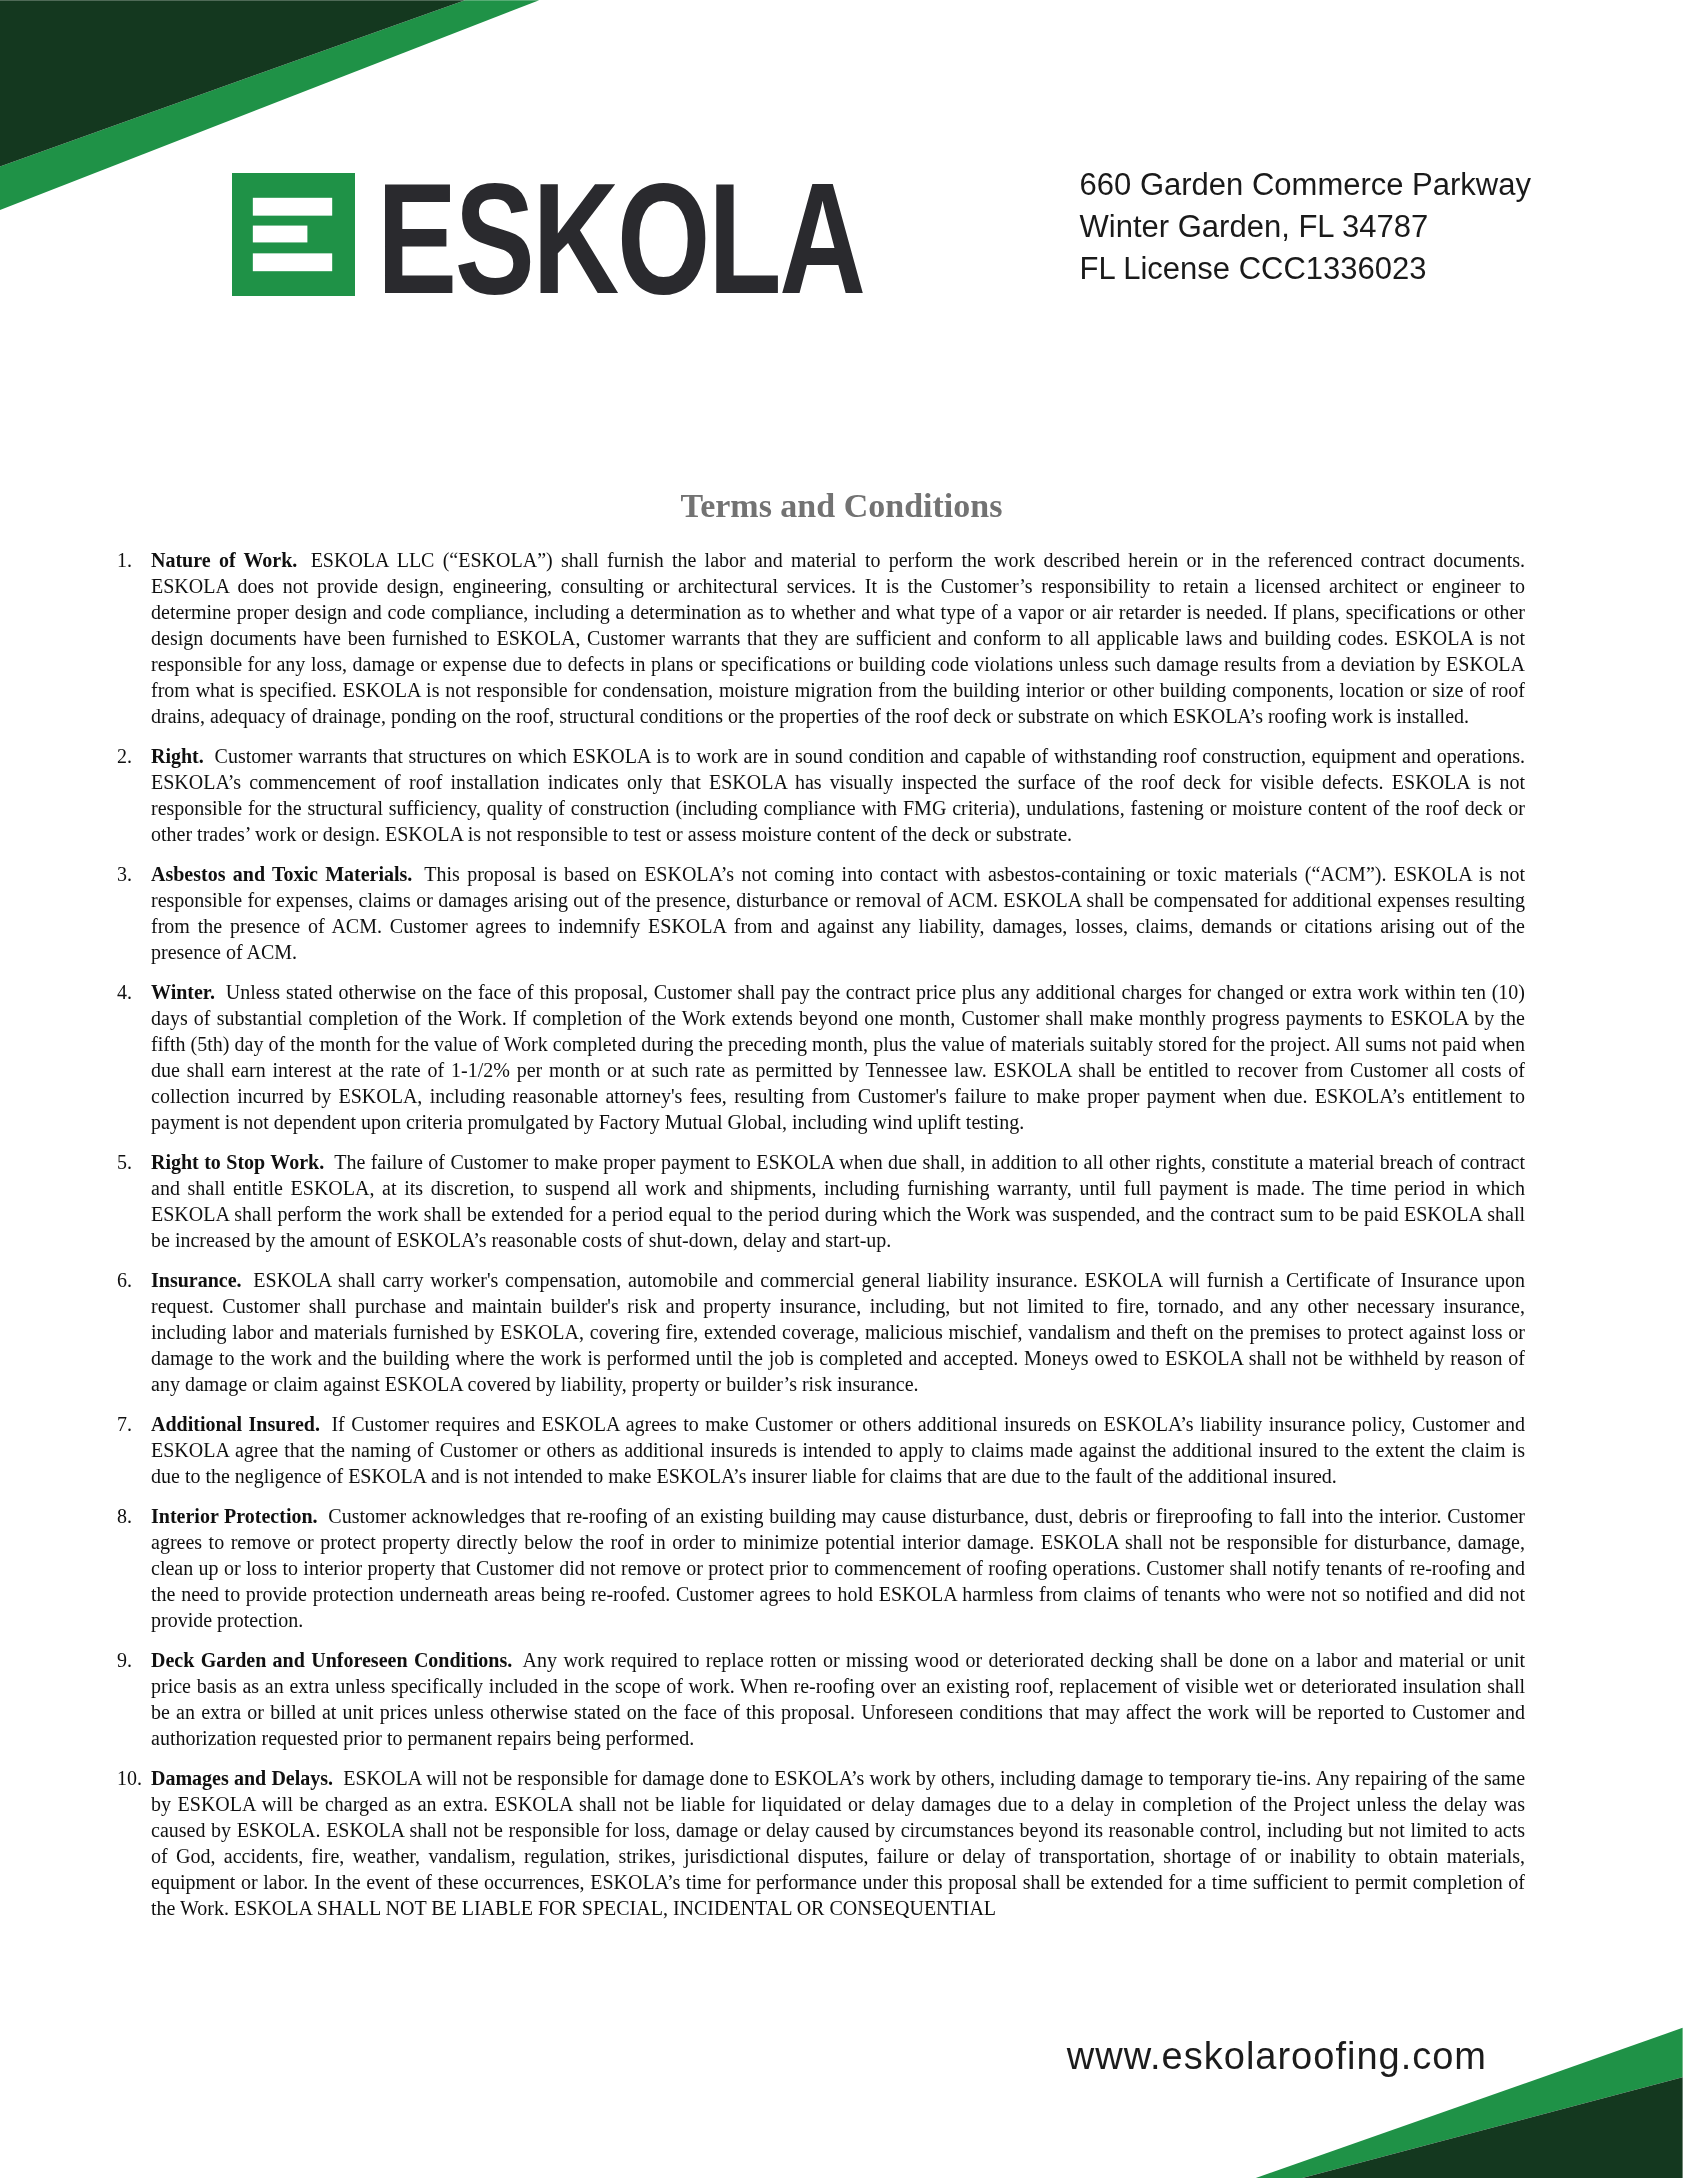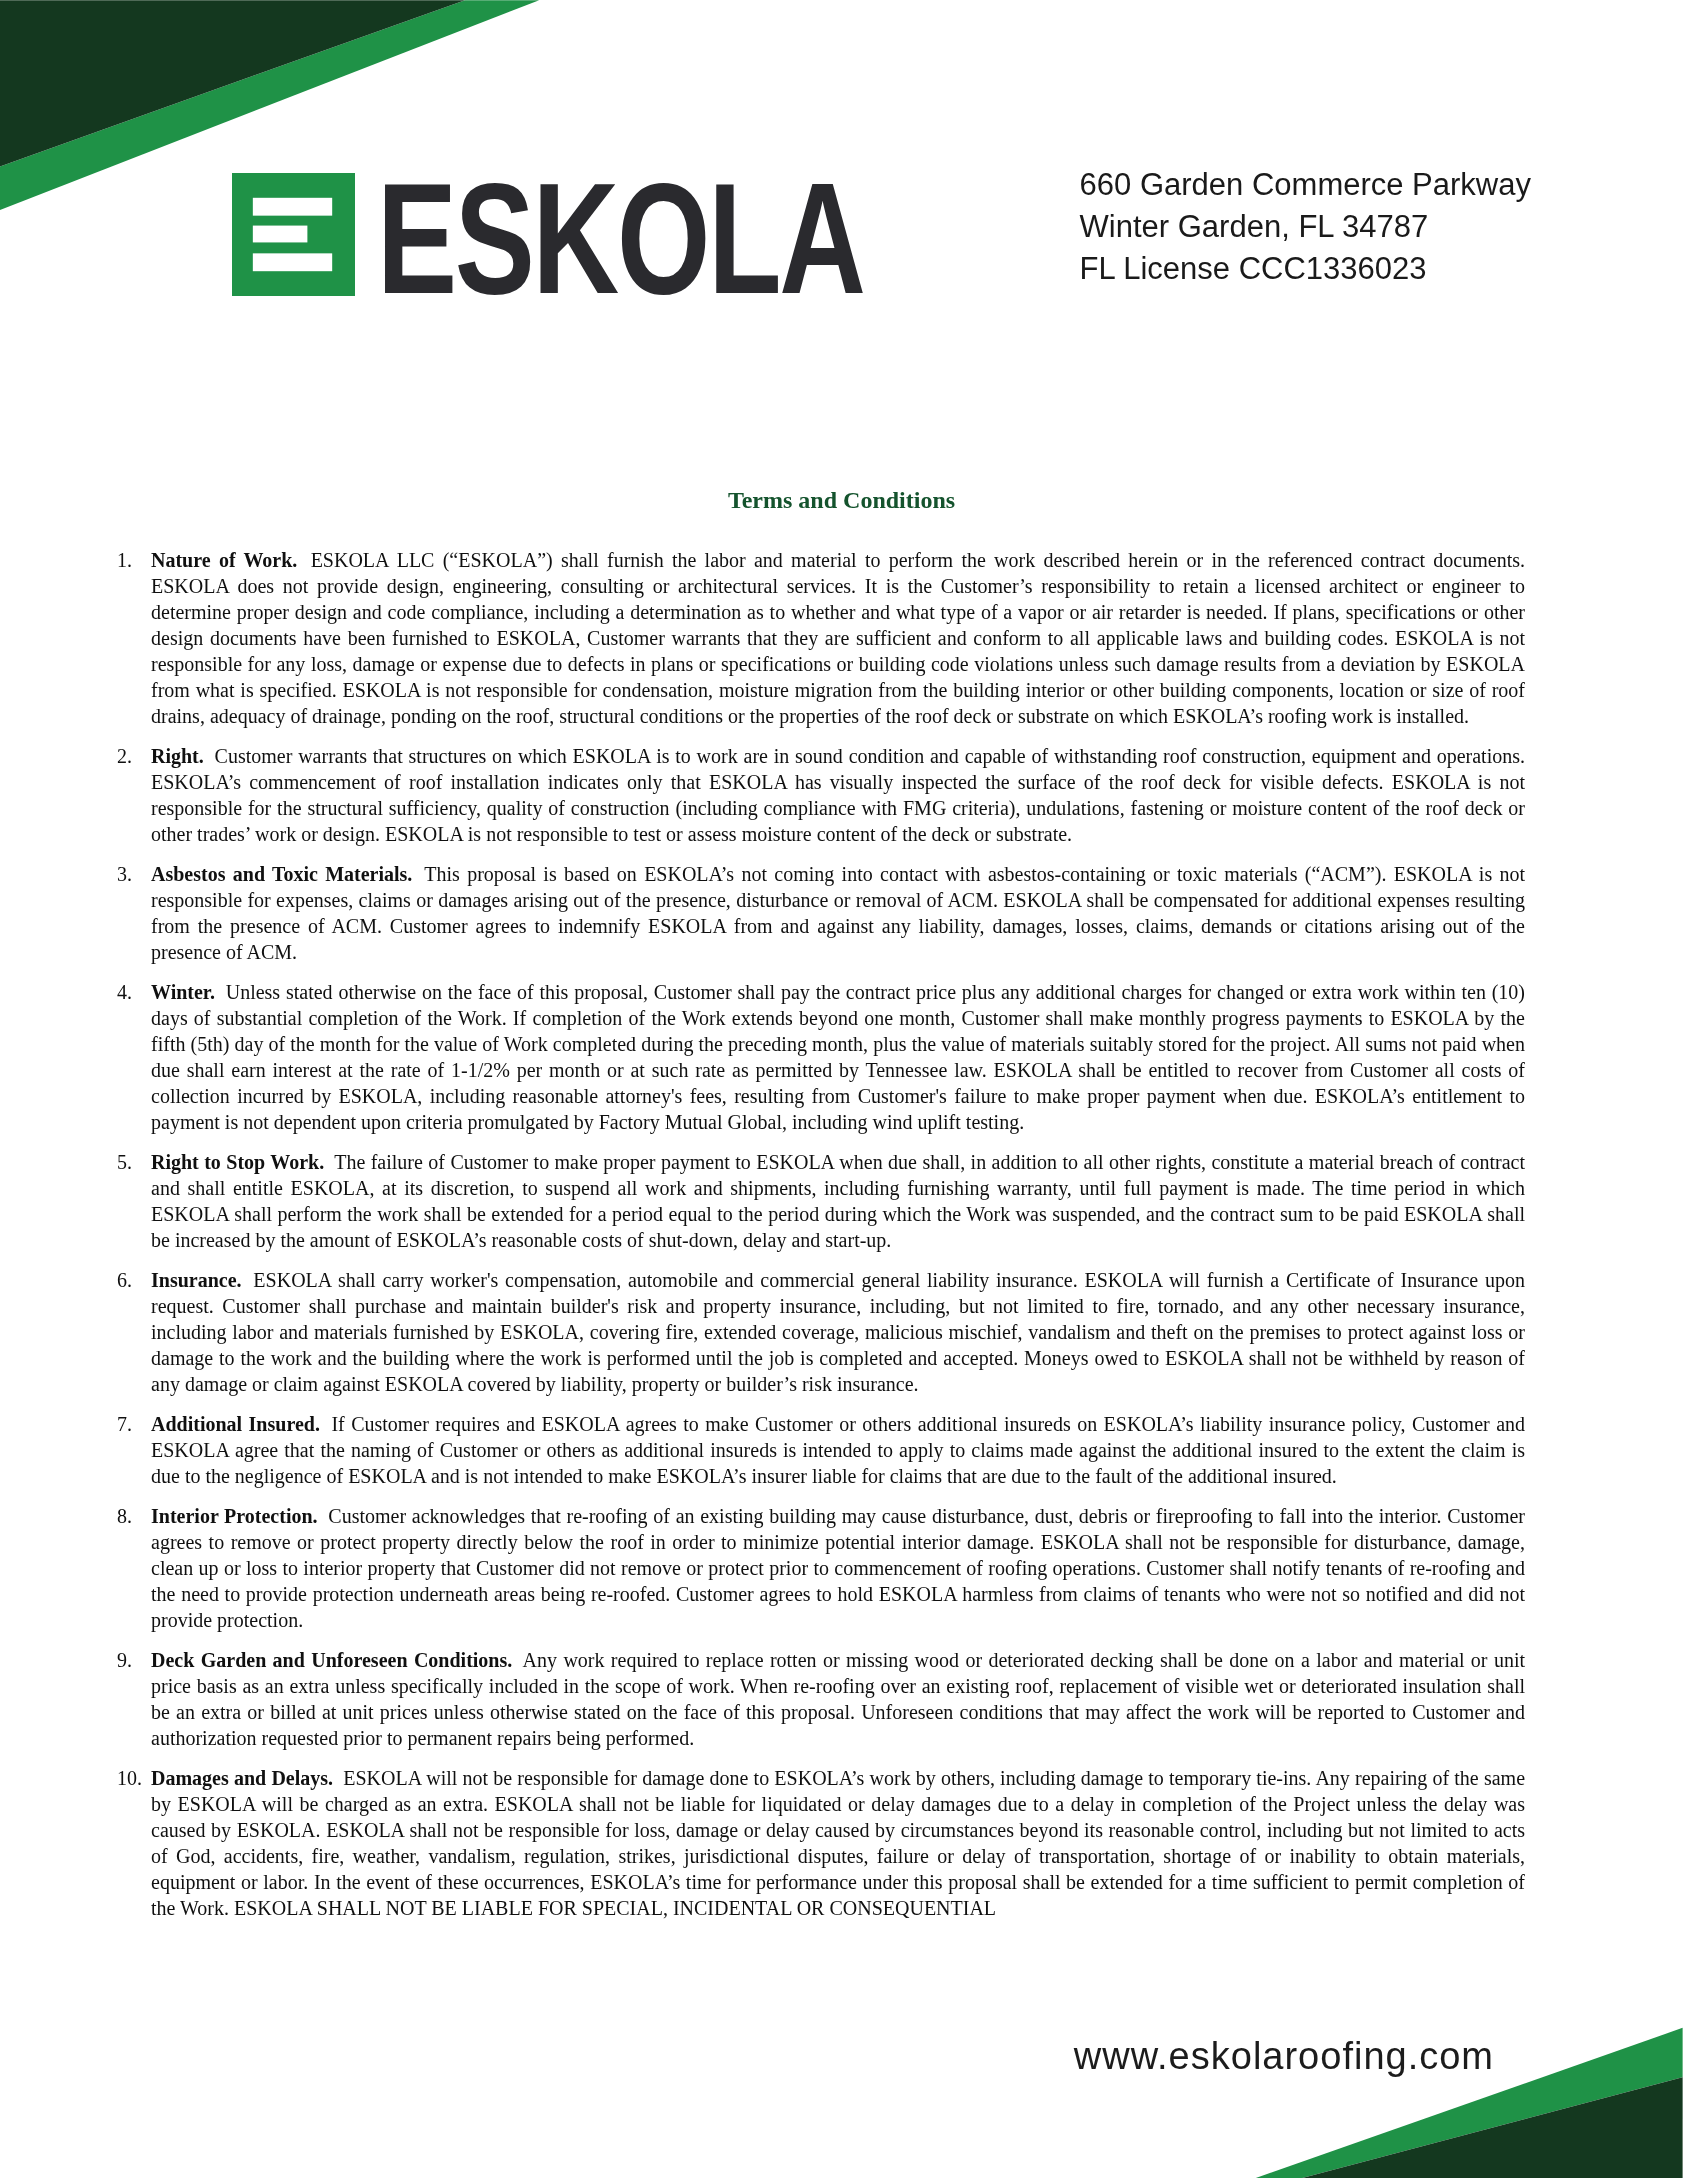--- a/index.html
+++ b/index.html
@@ -50,22 +50,22 @@
     color: #1a1a1a;
   }
 
   .doc-title {
     position: absolute;
     top: 487px;
     left: 0;
     width: 100%;
     text-align: center;
     font-weight: bold;
-    font-size: 24px;
-    color: #14532d;
+    font-size: 34px;
+    color: #737373;
   }
 
   .terms {
     position: absolute;
     top: 547px;
     left: 117px;
     right: 158px;
   }
   .term {
     display: flex;
@@ -83,21 +83,21 @@
   }
   .term-heading {
     font-weight: bold;
     padding-right: 5px;
     margin-top: 11px;
   }
 
   .footer-site {
     position: absolute;
     top: 2035px;
-    right: 189px;
+    right: 196px;
     font-family: "Liberation Sans", sans-serif;
     font-size: 38px;
     letter-spacing: 1px;
     color: #1c1c1c;
   }
 </style>
 </head>
 <body>
 
 <div class="page">

